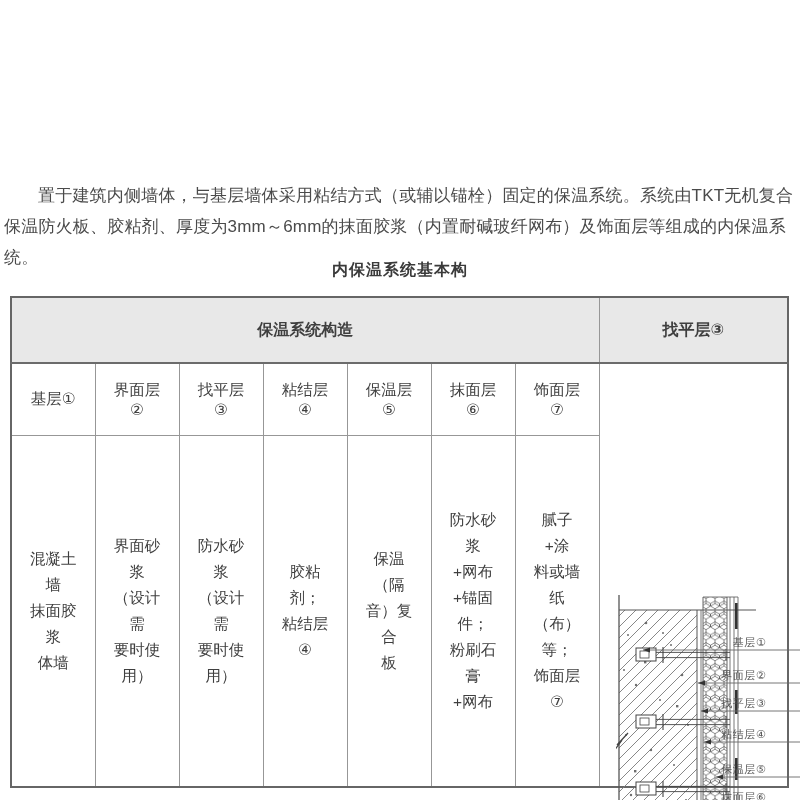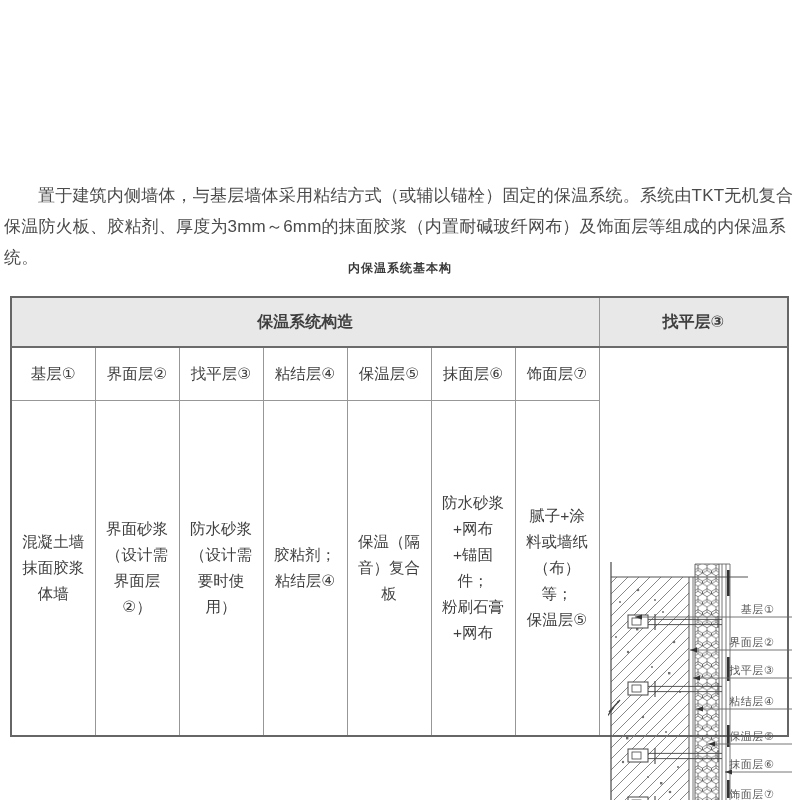--- a/index.html
+++ b/index.html
@@ -4,26 +4,26 @@
 <style>
   html,body{margin:0;padding:0;background:#fff;}
   #page{position:relative;width:800px;height:800px;background:#ffffff;overflow:hidden;
         font-family:"Liberation Sans","DejaVu Sans",sans-serif;}
 
   .intro{position:absolute;left:4px;top:163px;width:792px;
          font-size:17px;line-height:31px;color:#4a4a4a;font-weight:500;
          text-indent:34px;letter-spacing:0.2px;}
 
   .tbl-title{position:absolute;left:0;top:260px;width:800px;text-align:center;
-             font-size:12px;font-weight:700;color:#3a3a3a;letter-spacing:1px;}
+             font-size:16px;font-weight:700;color:#3a3a3a;letter-spacing:1px;}
 
   table.main{position:absolute;left:10px;top:296px;width:779px;
              border-collapse:collapse;table-layout:fixed;
              border:2px solid #666;}
-  table.main th,table.main td{border:1px solid #979797;padding:8px;margin:0;
+  table.main th,table.main td{border:1px solid #979797;padding:16px;margin:0;
              text-align:center;vertical-align:middle;color:#3f3f3f;}
   tr.group-row th{height:32px;background:#e8e8e8;font-size:16px;font-weight:600;
                   border-bottom:2px solid #6b6b6b;}
   tr.colhead-row th{height:36px;background:#fff;font-size:15.5px;font-weight:500;}
   tr.body-row td{height:318px;font-size:15.5px;line-height:26px;font-weight:400;
                  white-space:pre-line;}
   td.diagram-cell{background:#fff;position:relative;padding:0;}
   .diagram-wrap{position:relative;width:100%;height:100%;}
   .diagram-wrap svg{position:absolute;left:0;top:0;}
   .dg-label{position:absolute;right:5px;font-size:11px;color:#555;
@@ -190,35 +190,35 @@
           <span class="dg-label" style="top:245px">饰面层⑦</span>
         </div>
       </td>
     </tr>
     <tr class="body-row">
       <td>混凝土墙
 抹面胶浆
 体墙</td>
       <td>界面砂浆
 （设计需
-界面层②）</td>
+要时使用）</td>
       <td>防水砂浆
 （设计需
 要时使用）</td>
       <td>胶粘剂；
 粘结层④</td>
       <td>保温（隔
 音）复合
 板</td>
       <td>防水砂浆
 +网布
 +锚固件；
 粉刷石膏
 +网布</td>
       <td>腻子+涂
 料或墙纸
 （布）等；
-保温层⑤</td>
+饰面层⑦</td>
     </tr>
   </tbody>
     </table>
 
 </div>
 
 </body></html>

